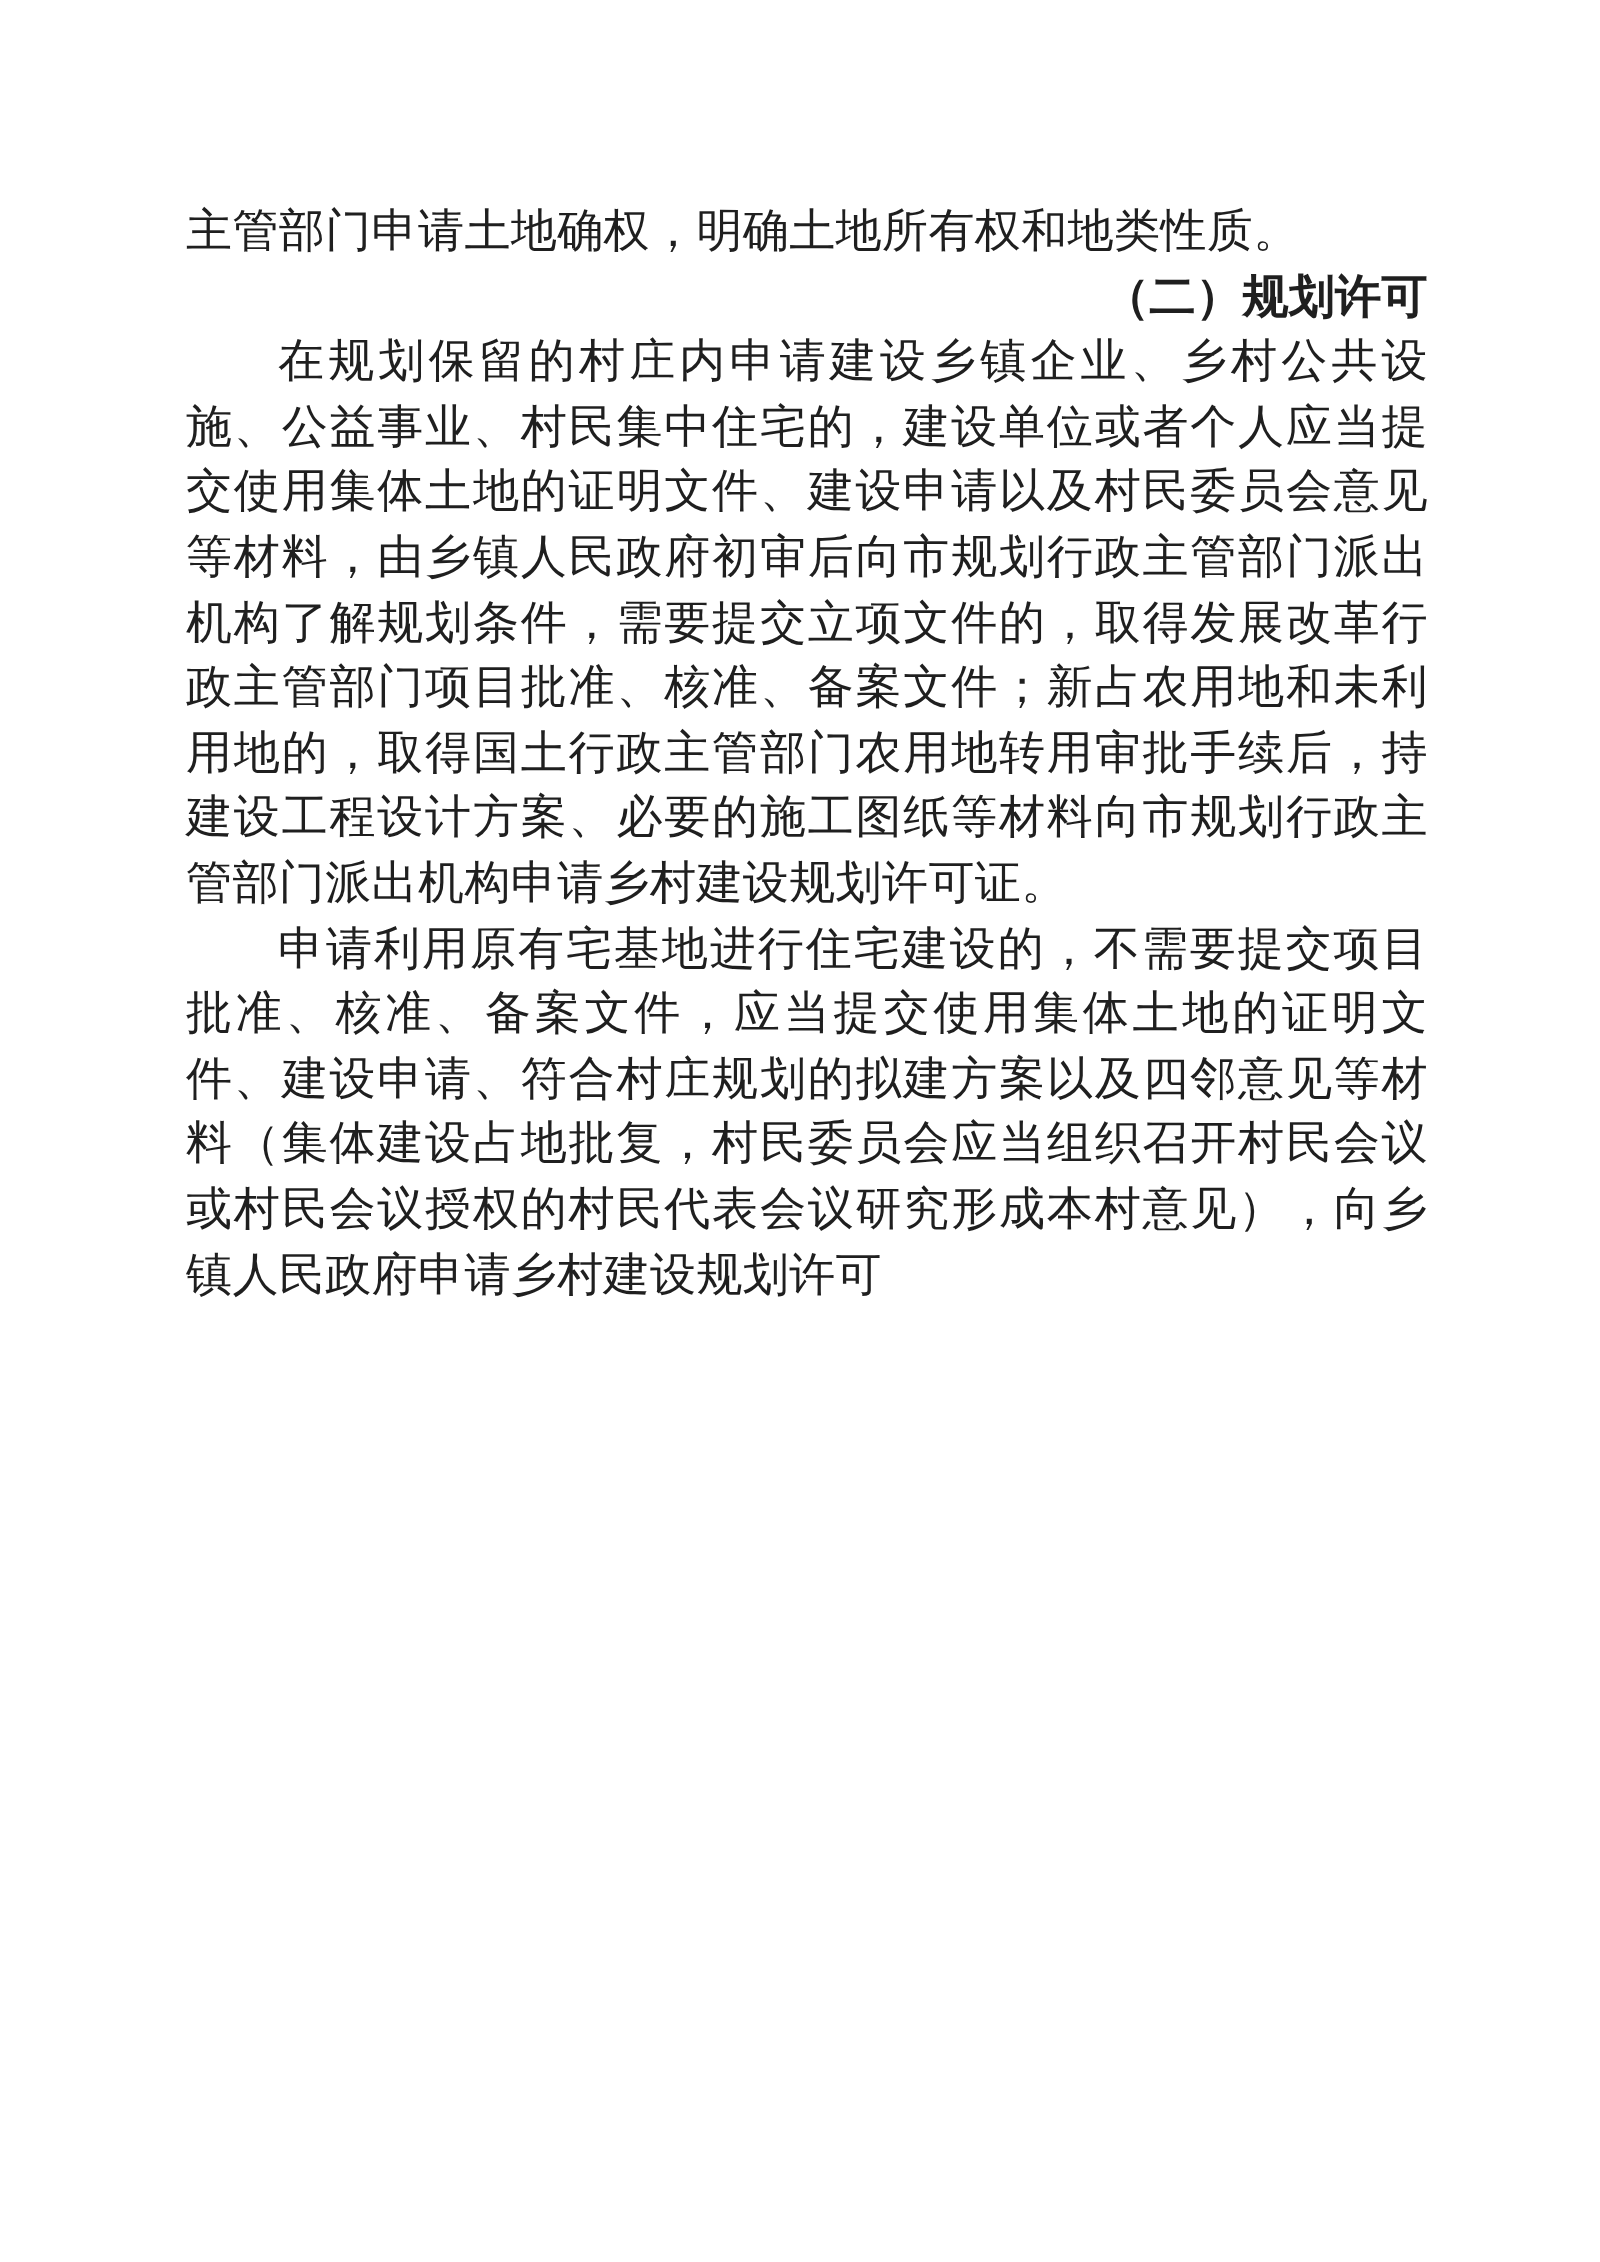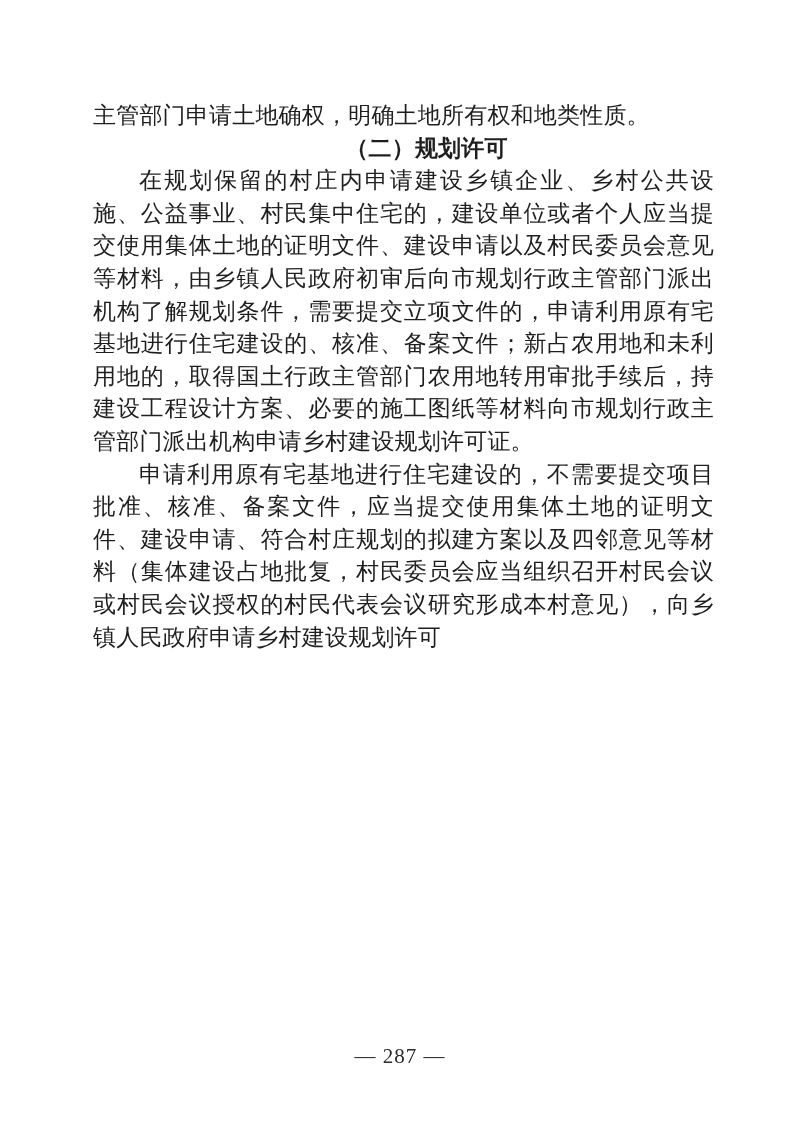--- a/index.html
+++ b/index.html
@@ -28,39 +28,36 @@
   .para {
     text-indent: 2em;
     margin: 0;
     word-break: break-all;
   }
   .para.continuation {
     text-indent: 0;
   }
   .para.heading {
     font-weight: bold;
-    text-align: center;
+    text-align: right;
   }
   .footer {
     position: absolute;
     left: 0;
     top: 1044px;
     width: 100%;
     text-align: center;
     font-size: 21px;
     color: #2a2a2a;
     letter-spacing: 1px;
   }
 </style>
 </head>
 <body>
 
 <div class="page">
   <main class="text-block" id="paragraphs">
       <p class="para continuation">主管部门申请土地确权，明确土地所有权和地类性质。</p>
       <p class="para heading">（二）规划许可</p>
-      <p class="para body">在规划保留的村庄内申请建设乡镇企业、乡村公共设施、公益事业、村民集中住宅的，建设单位或者个人应当提交使用集体土地的证明文件、建设申请以及村民委员会意见等材料，由乡镇人民政府初审后向市规划行政主管部门派出机构了解规划条件，需要提交立项文件的，申请利用原有宅基地进行住宅建设的、核准、备案文件；新占农用地和未利用地的，取得国土行政主管部门农用地转用审批手续后，持建设工程设计方案、必要的施工图纸等材料向市规划行政主管部门派出机构申请乡村建设规划许可证。</p>
+      <p class="para body">在规划保留的村庄内申请建设乡镇企业、乡村公共设施、公益事业、村民集中住宅的，建设单位或者个人应当提交使用集体土地的证明文件、建设申请以及村民委员会意见等材料，由乡镇人民政府初审后向市规划行政主管部门派出机构了解规划条件，需要提交立项文件的，取得发展改革行政主管部门项目批准、核准、备案文件；新占农用地和未利用地的，取得国土行政主管部门农用地转用审批手续后，持建设工程设计方案、必要的施工图纸等材料向市规划行政主管部门派出机构申请乡村建设规划许可证。</p>
       <p class="para body">申请利用原有宅基地进行住宅建设的，不需要提交项目批准、核准、备案文件，应当提交使用集体土地的证明文件、建设申请、符合村庄规划的拟建方案以及四邻意见等材料（集体建设占地批复，村民委员会应当组织召开村民会议或村民会议授权的村民代表会议研究形成本村意见），向乡镇人民政府申请乡村建设规划许可</p>
     </main>
-  <footer class="footer">
-    <span>— 287 —</span>
-  </footer>
 </div>
 
 </body></html>

